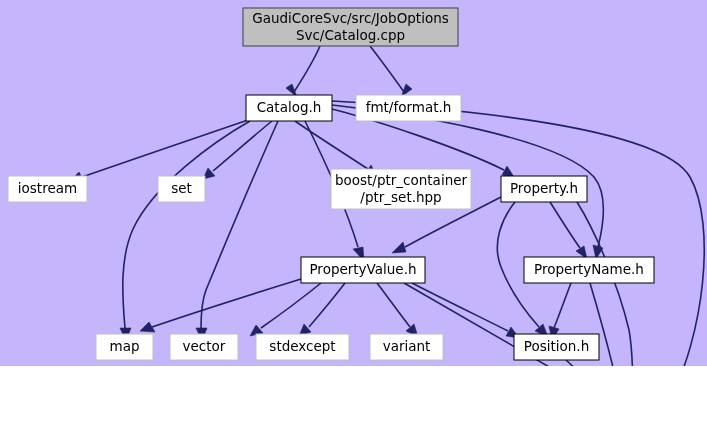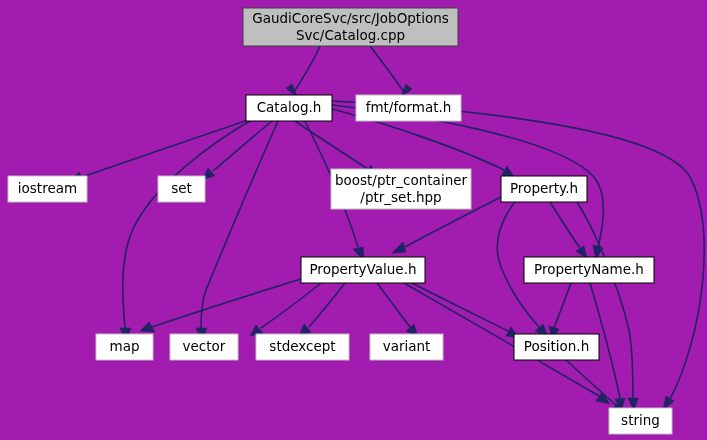--- a/index.html
+++ b/index.html
@@ -3,22 +3,22 @@
 <meta charset="utf-8">
 <style>
   html, body {
     margin: 0;
     padding: 0;
     background: #ffffff;
   }
   #page {
     position: relative;
     width: 707px;
-    height: 440px;
-    background: #a21caf;
+    height: 366px;
+    background: #c4b5fd;
     overflow: hidden;
     font-family: "DejaVu Sans", sans-serif;
   }
   svg#graph {
     position: absolute;
     left: 0;
     top: 0;
     width: 707px;
     height: 440px;
   }

